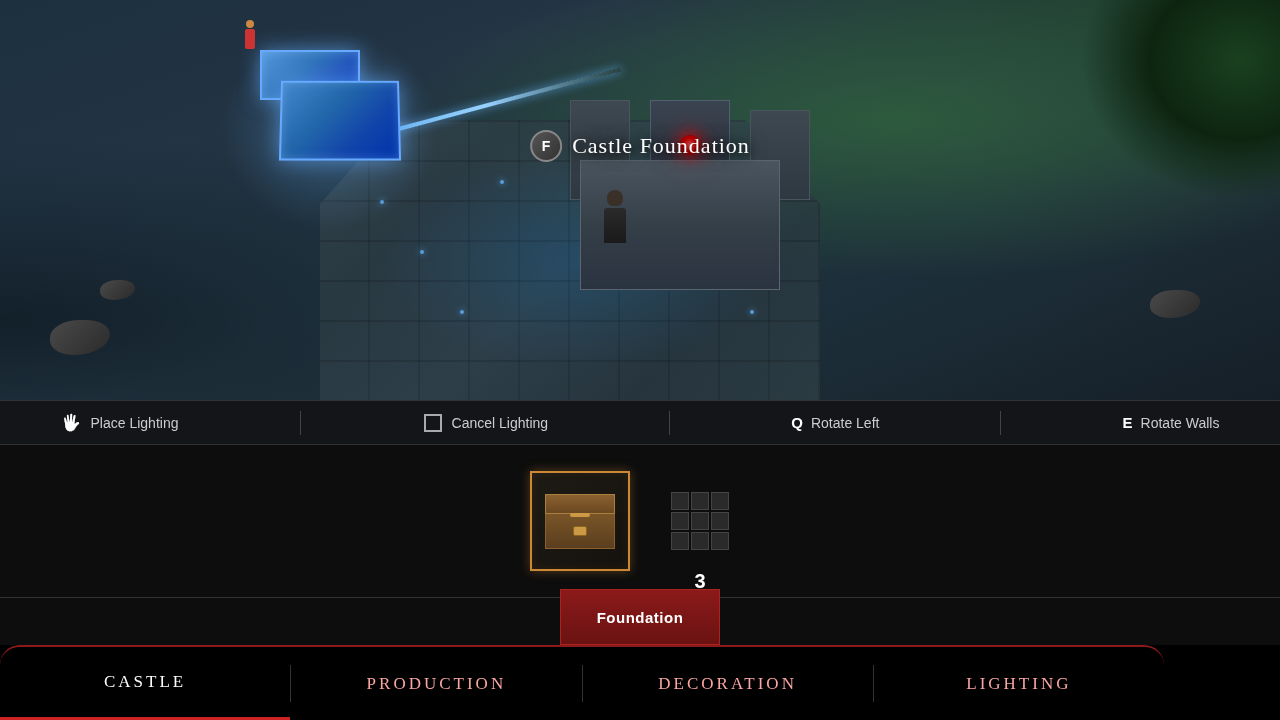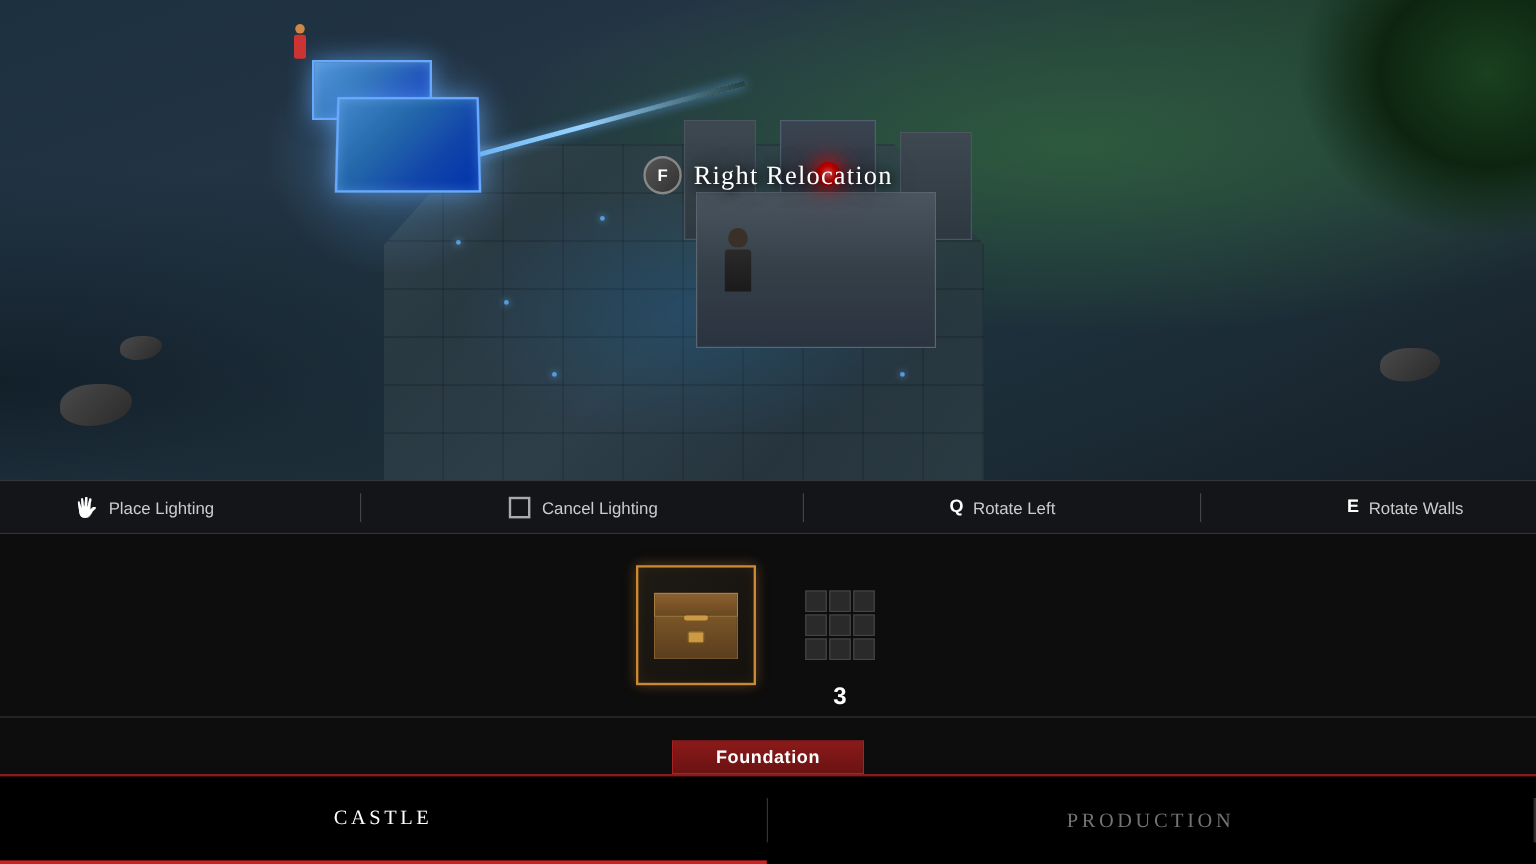--- a/index.html
+++ b/index.html
@@ -503,21 +503,21 @@
       height: 48px;
       display: flex;
       align-items: flex-end;
       justify-content: center;
       gap: 0;
       padding: 0 300px;
       border-top: 1px solid #333;
     }
 
     .tab-btn {
-      height: 28px;
+      height: 56px;
       min-width: 160px;
       display: flex;
       align-items: center;
       justify-content: center;
       font-family: Arial, sans-serif;
       font-size: 15px;
       font-weight: bold;
       cursor: pointer;
       border: 1px solid #555;
       letter-spacing: 0.5px;
@@ -530,26 +530,27 @@
     }
 
     .tab-btn.inactive {
       background: linear-gradient(180deg, #2a2a2a 0%, #1a1a1a 100%);
       color: #aaaaaa;
       border-color: #444;
     }
 
     
     #bottom-nav {
-      width: 1280px;
+      width: 1164px;
       height: 75px;
       background: #000000;
       display: flex;
       align-items: center;
       border-top: 2px solid #8B1A1A;
+      border-radius: 20px;
     }
 
     .nav-item {
       flex: 1;
       height: 100%;
       display: flex;
       align-items: center;
       justify-content: center;
       cursor: pointer;
       position: relative;
@@ -557,21 +558,21 @@
 
     .nav-item.active {
       border-bottom: 3px solid #cc2222;
     }
 
     .nav-label {
       font-family: 'Georgia', serif;
       font-size: 17px;
       letter-spacing: 3px;
       text-transform: uppercase;
-      color: #737373;
+      color: #fca5a5;
     }
 
     .nav-item.active .nav-label {
       color: #ffffff;
     }
 
     .nav-separator {
       width: 1px;
       height: 50%;
       background: #333;
@@ -633,21 +634,21 @@
     <div class="red-orb"></div>
   </div>
 
   <div class="player-character">
     <div class="player-head"></div>
     <div class="player-body"></div>
   </div>
 
   <div class="castle-relocation-label">
     <div class="f-key-badge">F</div>
-    <span class="relocation-text">Right Relocation</span>
+    <span class="relocation-text">Castle Foundation</span>
   </div>
 </div>
 
 <div id="action-bar">
   <div class="action-item">
     <div class="action-icon">
       <span class="hand-icon">🖐</span>
     </div>
     <span>Place Lighting</span>
   </div>
@@ -726,14 +727,20 @@
 
 <div id="bottom-nav">
   <div class="nav-item active">
     <span class="nav-label">Castle</span>
   </div>
   <div class="nav-separator"></div>
   <div class="nav-item">
     <span class="nav-label">Production</span>
   </div>
   <div class="nav-separator"></div>
+  <div class="nav-item">
+    <span class="nav-label">Decoration</span>
+  </div>
   <div class="nav-separator"></div>
+  <div class="nav-item">
+    <span class="nav-label">Lighting</span>
+  </div>
 </div>
 
 </body></html>

